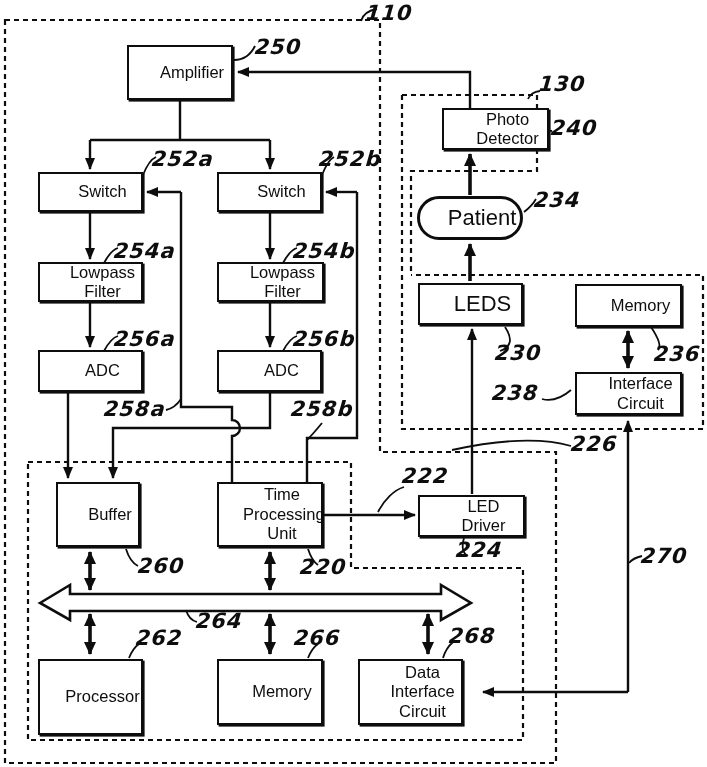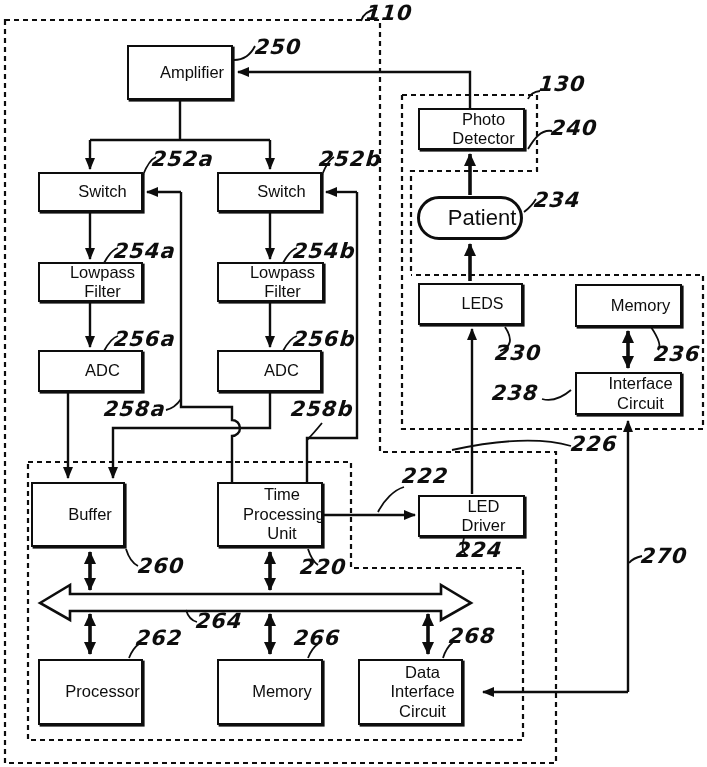--- a/index.html
+++ b/index.html
@@ -127,52 +127,52 @@
 <div class="box" style="left:217px;top:262px;width:107px;height:40px">
       <span>Lowpass
 Filter</span>
     </div>
 <div class="box" style="left:38px;top:350px;width:105px;height:42px">
       <span>ADC</span>
     </div>
 <div class="box" style="left:217px;top:350px;width:105px;height:42px">
       <span>ADC</span>
     </div>
-<div class="box" style="left:31px;top:482px;width:94px;height:65px">
+<div class="box" style="left:56px;top:482px;width:84px;height:65px">
       <span>Buffer</span>
     </div>
 <div class="box" style="left:418px;top:495px;width:107px;height:42px">
       <span>LED
 Driver</span>
     </div>
 <div class="box" style="left:217px;top:482px;width:106px;height:65px">
       <span>Time
 Processing
 Unit</span>
     </div>
-<div class="box" style="left:38px;top:659px;width:105px;height:66px">
+<div class="box" style="left:38px;top:659px;width:105px;height:76px">
       <span>Processor</span>
     </div>
 <div class="box" style="left:217px;top:659px;width:106px;height:66px">
       <span>Memory</span>
     </div>
 <div class="box" style="left:358px;top:659px;width:105px;height:66px">
       <span>Data
 Interface
 Circuit</span>
     </div>
 
-<div class="box" style="left:418px;top:108px;width:107px;height:42px">
+<div class="box" style="left:442px;top:108px;width:107px;height:42px">
       <span>Photo
 Detector</span>
     </div>
 <div class="box oval" style="left:417px;top:196px;width:106px;height:44px;font-size:22px">
       <span>Patient</span>
     </div>
-<div class="box" style="left:418px;top:283px;width:105px;height:42px;font-size:16px">
+<div class="box" style="left:418px;top:283px;width:105px;height:42px;font-size:22px">
       <span>LEDS</span>
     </div>
 <div class="box" style="left:575px;top:284px;width:107px;height:43px">
       <span>Memory</span>
     </div>
 <div class="box" style="left:575px;top:372px;width:107px;height:43px">
       <span>Interface
 Circuit</span>
     </div>
 

